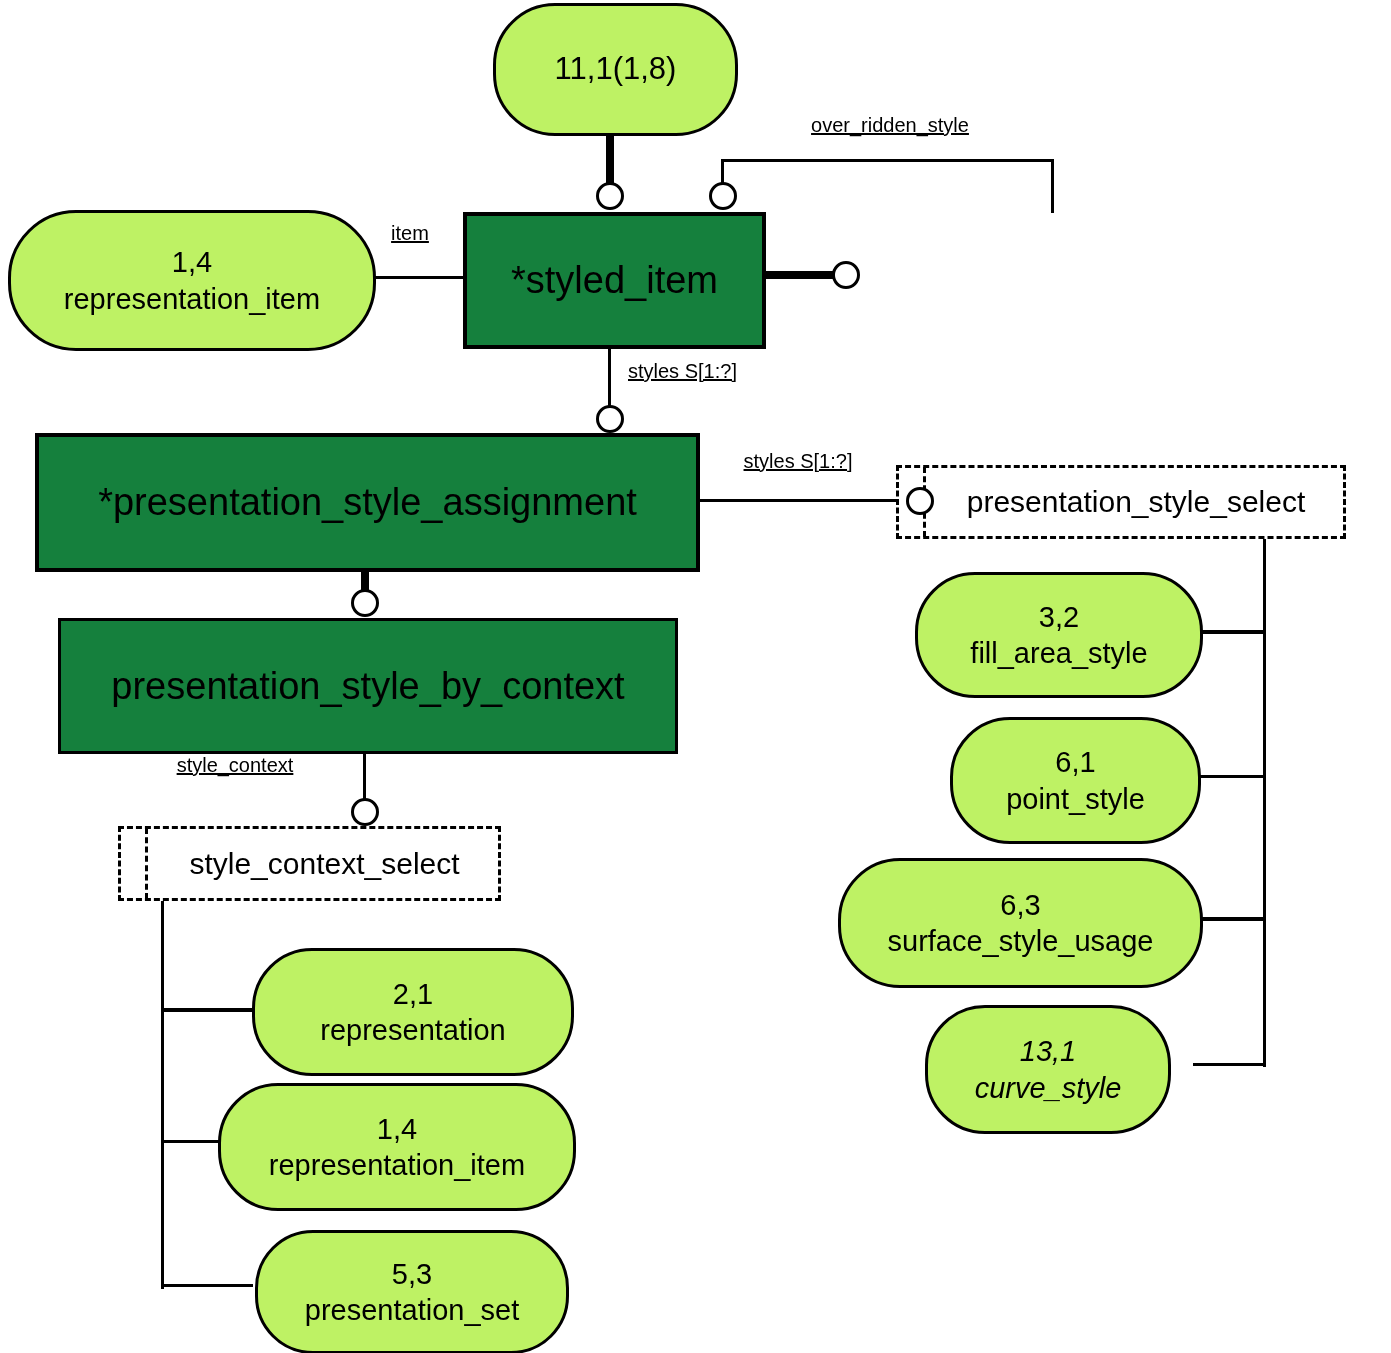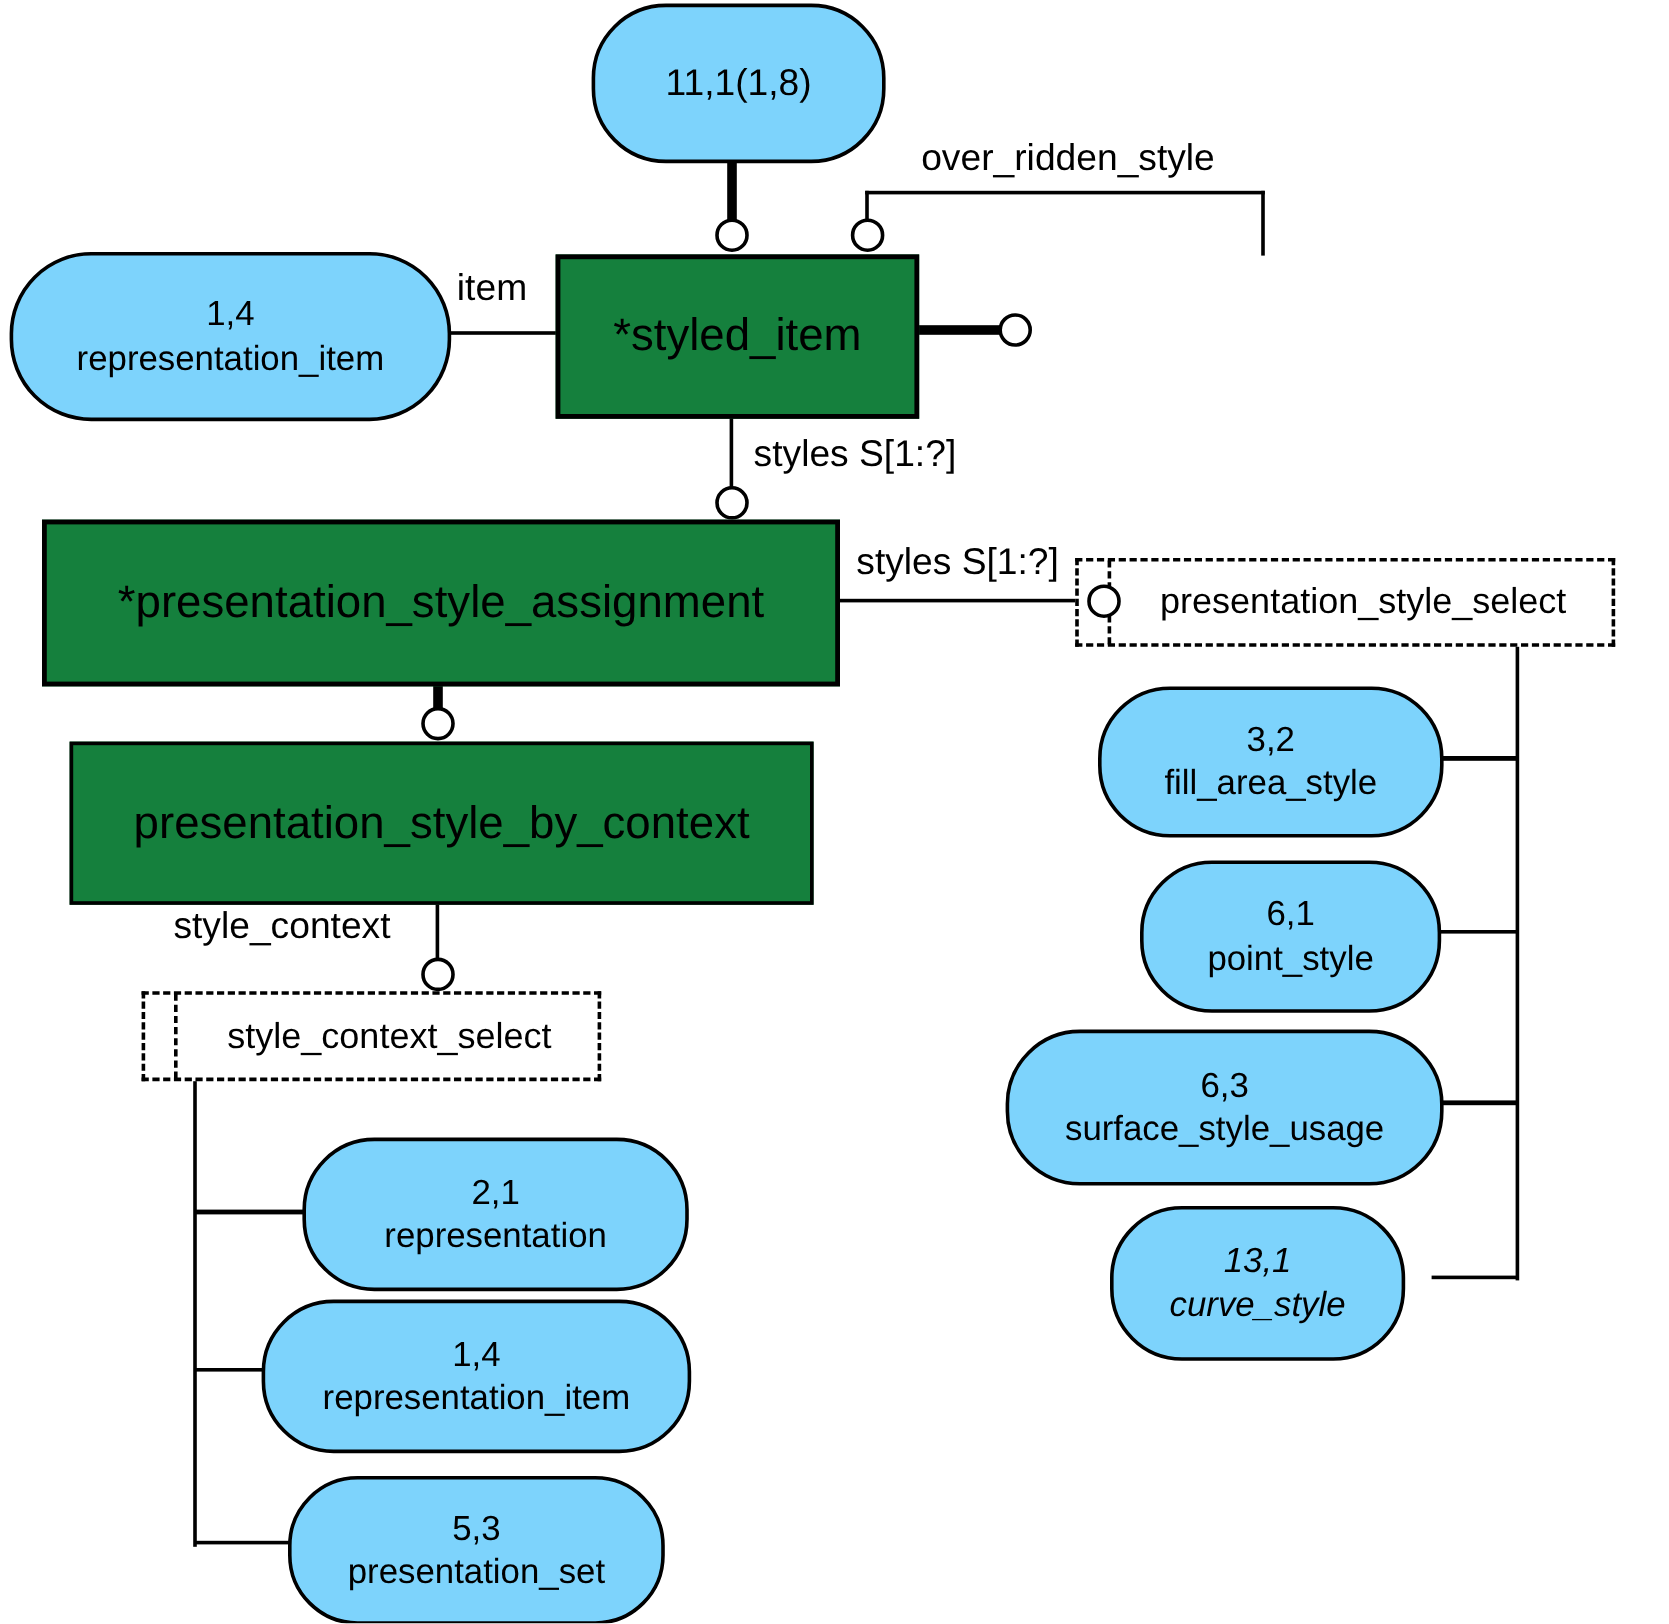--- a/index.html
+++ b/index.html
@@ -6,42 +6,42 @@
   .canvas{
     position:relative;width:1391px;height:1353px;background:#fff;
     font-family:"Liberation Sans",sans-serif;color:#000;overflow:hidden;
   }
   .entity{
     position:absolute;border:4px solid #000;background:#15803d;
     display:flex;align-items:center;justify-content:center;
     font-size:38px;white-space:nowrap;z-index:3;
   }
   .oval{
-    position:absolute;border:3px solid #000;background:#7dd3fc;
+    position:absolute;border:3px solid #000;background:#bef264;
     display:flex;flex-direction:column;align-items:center;justify-content:center;
     font-size:29px;line-height:1.25;text-align:center;white-space:nowrap;z-index:3;
   }
   .dashedbox{
     position:absolute;border:3px dashed #000;background:#fff;
     display:flex;align-items:center;justify-content:center;
     font-size:30px;white-space:nowrap;z-index:3;
   }
   .dashedbox .divider{
     position:absolute;left:24px;top:-1px;bottom:-1px;width:0;
     border-left:3px dashed #000;
   }
   .dashedbox .seltext{padding-left:30px;}
   .hline,.vline{position:absolute;background:#000;z-index:1;}
   .circle{
     position:absolute;width:28px;height:28px;border:3px solid #000;
     border-radius:50%;background:#fff;box-sizing:border-box;z-index:4;
   }
   .lbl{
-    position:absolute;font-size:31px;white-space:nowrap;z-index:2;
-    display:flex;justify-content:center;
+    position:absolute;font-size:20px;white-space:nowrap;z-index:2;
+    display:flex;justify-content:center;text-decoration:underline;
   }
   .lbl.left{justify-content:flex-start;}
 </style>
 </head>
 <body>
 
 <div class="canvas">
 
   <div class="vline" style="left:606px;top:128px;width:8px;height:56px;"></div>
 
@@ -141,18 +141,18 @@
   <div class="oval" style="left:252px;top:948px;width:316px;height:122px;border-radius:60px;">
     <span>2,1</span>
     <span>representation</span>
   </div>
 
   <div class="oval" style="left:218px;top:1083px;width:352px;height:122px;border-radius:60px;">
     <span>1,4</span>
     <span>representation_item</span>
   </div>
 
-  <div class="oval" style="left:240px;top:1230px;width:308px;height:118px;border-radius:58px;">
+  <div class="oval" style="left:255px;top:1230px;width:308px;height:118px;border-radius:58px;">
     <span>5,3</span>
     <span>presentation_set</span>
   </div>
 
 </div>
 
 </body></html>

